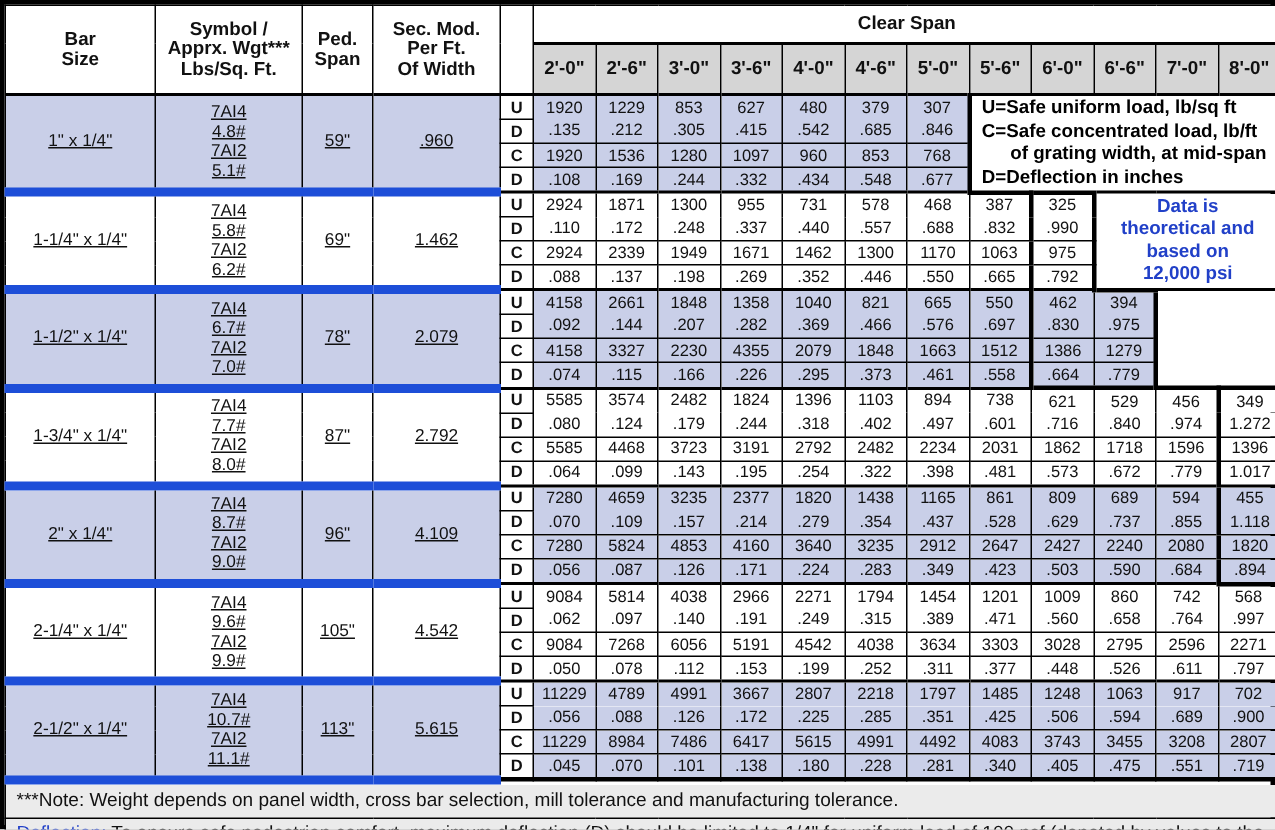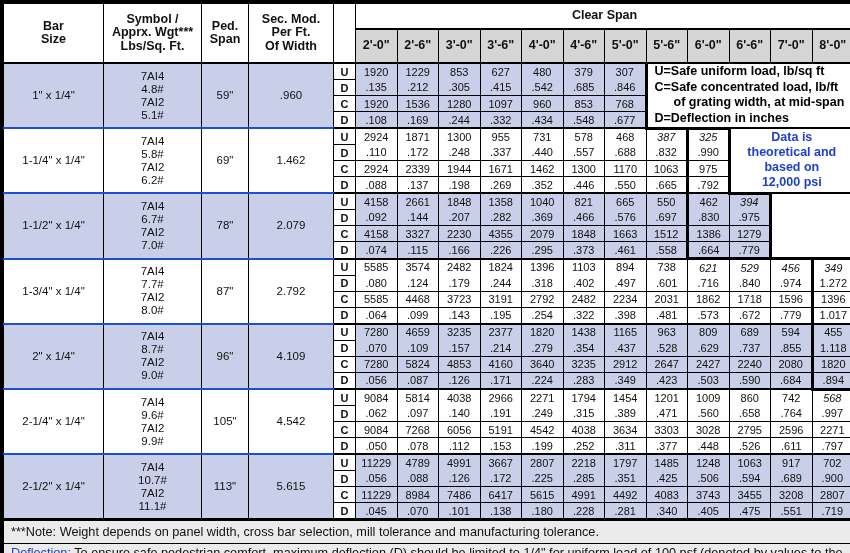--- a/index.html
+++ b/index.html
@@ -3,29 +3,29 @@
 <meta charset="utf-8">
 <style>
   html,body { margin:0; padding:0; background:#fff; font-family:"Liberation Sans", sans-serif; }
   .frame { width:850px; height:553px; box-sizing:border-box; border:3px solid #000; background:#fff; }
   table { border-collapse:collapse; table-layout:fixed; width:100%; height:100%; }
   th, td { border:1px solid #000; padding:0; text-align:center; vertical-align:middle; color:#111; overflow:hidden; }
   thead th { background:#fff; font-weight:bold; font-size:12.5px; line-height:13.5px; white-space:pre-line; border-bottom:2px solid #000; }
   th.clear-span { height:24px; }
   th.span-h { background:#d5d5d5; height:32px; font-size:12.5px; }
   th.udcd-h { background:#fff; }
-  td.left-col { white-space:pre-line; font-size:11.5px; line-height:13px; border-bottom:2px solid #1d4ed8; }
+  td.left-col { white-space:pre-line; font-size:11.5px; line-height:13px; border-bottom:6px solid #1d4ed8;text-decoration:underline; }
   td.udcd { background:#fff; font-weight:bold; font-size:11px; height:15px; line-height:14px; }
   td.data { font-size:11px; height:15px; line-height:14px; }
   .band-a { background:#c9cfe8; }
   .band-b { background:#fff; }
   .nb-b { border-bottom:none; }
   .nb-t { border-top:none; }
   .heavy-r { border-right:3px solid #000 !important; }
-  .heavy-t { border-top:3px solid #000 !important;font-style:italic; }
+  .heavy-t { border-top:3px solid #000 !important; }
   .heavy-l { border-left:3px solid #000 !important; }
   tr.block-end td { border-bottom:2px solid #000; }
   td.rest { background:#fff; border-bottom:2px solid #000; vertical-align:middle; }
   td.rest .legend-line { font-weight:bold; font-size:12.5px; line-height:15.5px; text-align:left; padding-left:7px; color:#000; }
   td.rest .legend-line.indent { padding-left:26px; }
   td.rest.blue-note { font-weight:bold; font-size:12.5px; line-height:15px; color:#2140c8; white-space:pre-line; }
   tfoot td { background:#ebebeb; text-align:left; font-size:12.7px; line-height:15px; padding:2px 7px; color:#111; }
   tfoot tr:first-child td { border-top:3px solid #000; height:18px; }
   tfoot tr.note2 td { height:30px; }
   .blue-label { color:#2140c8; text-decoration:underline; }
@@ -170,21 +170,21 @@
           <td class="data band-b nb-t">.440</td>
           <td class="data band-b nb-t">.557</td>
           <td class="data band-b nb-t">.688</td>
           <td class="data band-b nb-t heavy-r">.832</td>
           <td class="data band-b nb-t">.990</td>
         </tr>
         <tr>
           <td class="udcd">C</td>
           <td class="data band-b">2924</td>
           <td class="data band-b">2339</td>
-          <td class="data band-b">1944</td>
+          <td class="data band-b">1949</td>
           <td class="data band-b">1671</td>
           <td class="data band-b">1462</td>
           <td class="data band-b">1300</td>
           <td class="data band-b">1170</td>
           <td class="data band-b heavy-r">1063</td>
           <td class="data band-b">975</td>
         </tr>
         <tr class="block-end">
           <td class="udcd">D</td>
           <td class="data band-b nb-t">.088</td>
@@ -333,21 +333,21 @@
           <td class="left-col band-a" rowspan="4">96"</td>
           <td class="left-col band-a" rowspan="4">4.109</td>
           <td class="udcd">U</td>
           <td class="data band-a nb-b">7280</td>
           <td class="data band-a nb-b">4659</td>
           <td class="data band-a nb-b">3235</td>
           <td class="data band-a nb-b">2377</td>
           <td class="data band-a nb-b">1820</td>
           <td class="data band-a nb-b">1438</td>
           <td class="data band-a nb-b">1165</td>
-          <td class="data band-a nb-b">963</td>
+          <td class="data band-a nb-b">861</td>
           <td class="data band-a nb-b">809</td>
           <td class="data band-a nb-b">689</td>
           <td class="data band-a nb-b heavy-r">594</td>
           <td class="data band-a nb-b">455</td>
         </tr>
         <tr>
           <td class="udcd">D</td>
           <td class="data band-a nb-t">.070</td>
           <td class="data band-a nb-t">.109</td>
           <td class="data band-a nb-t">.157</td>

